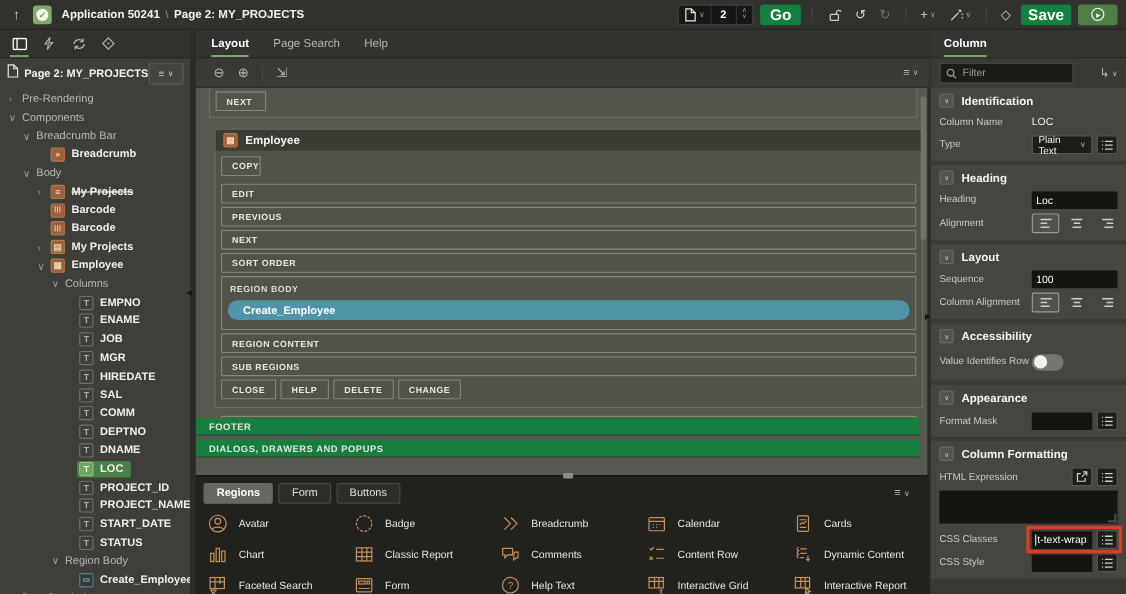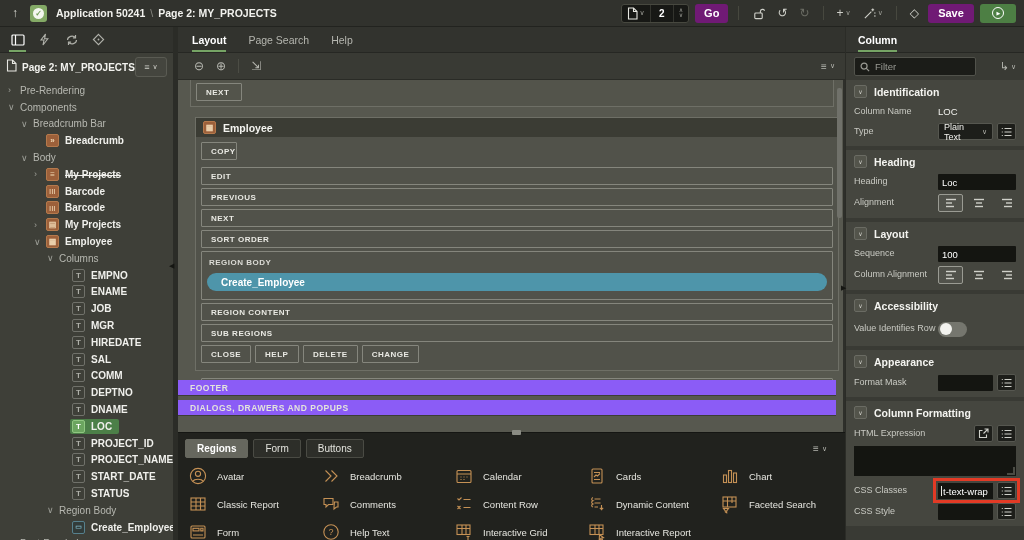--- a/index.html
+++ b/index.html
@@ -12,21 +12,21 @@
   .app-tile{width:17px;height:17px;border-radius:3px;background:#84aa66;display:flex;align-items:center;justify-content:center;margin-right:9px}
   .app-tile .cc{width:11px;height:11px;border-radius:50%;background:#f4f7ef;color:#6f9b53;font-size:8px;line-height:11px;text-align:center;font-weight:bold}
   .crumb{font-size:10.5px;font-weight:bold}
   .crumb .sep{color:#8a8b84;font-weight:normal;padding:0 5px}
   .hright{margin-left:auto;display:flex;align-items:center;gap:6px;padding-right:8px}
   .pgroup{display:flex;align-items:stretch;background:#171815;border:1px solid #47483f;border-radius:3px;height:19px}
   .pgroup>div{display:flex;align-items:center;padding:0 5px}
   .pgroup .pgnum{border-left:1px solid #33342e;border-right:1px solid #33342e;font-weight:bold;font-size:10px}
   .pgroup input{width:12px;background:transparent;border:0;color:#fff;font-weight:bold;font-size:10px;text-align:center;font-family:inherit}
   .spin{display:flex;flex-direction:column;justify-content:center;line-height:5px;font-size:6px;color:#9d9e97}
-  .hbtn{height:19px;background:#701a75;border-radius:3px;color:#fff;font-size:11px;font-weight:bold;display:flex;align-items:center;padding:0 9px}
+  .hbtn{height:19px;background:#15803d;border-radius:3px;color:#fff;font-size:14px;font-weight:bold;display:flex;align-items:center;padding:0 9px}
   .hicon{color:#cfd0c9;font-size:12px;display:flex;align-items:center;gap:2px;padding:0 3px}
   .hicon .cv{font-size:7px;color:#9d9e97}
   .hdim{color:#6b6c64}
   .hdivider{width:1px;height:14px;background:#47483f;margin:0 4px}
   .savebtn{width:46px;justify-content:center}
   .runbtn{width:36px;height:19px;background:#4d7f44;border-radius:3px;display:flex;align-items:center;justify-content:center}
   .runbtn .ring{width:12px;height:12px;border:1.4px solid #fff;border-radius:50%;display:flex;align-items:center;justify-content:center;color:#fff;font-size:5px;padding-left:1px}
   
   #sidebar{position:absolute;left:0;top:27px;width:173px;height:513px;background:#3e3f38;overflow:hidden}
   .side-tabs{height:26px;background:#31322d;border-bottom:1px solid #262723;display:flex;align-items:stretch;padding-left:4px}
@@ -78,21 +78,21 @@
   .ehead .ti{margin-right:0}
   .ehead .etitle{font-size:10.5px;font-weight:bold;color:#f4f4f0}
   .einner{padding:5px 5px 0 5px}
   .smallbox{width:36px;margin-bottom:7px}
   .cbar{margin-bottom:3px}
   .rbody{border:1px solid #85867d;border-radius:1px;padding:4px 5px 8px 5px;margin-bottom:3px}
   .rlabel{font-size:8px;font-weight:bold;letter-spacing:.5px;color:#dcdcd6;margin:2px 0 6px 2px}
   .pill{height:18px;background:#4e95aa;border-radius:10px;display:flex;align-items:center;
     padding-left:14px;color:#fff;font-size:10px;font-weight:bold}
   .btnrow{display:flex;gap:4px;margin-bottom:15px}
-  .footbar{position:absolute;left:0;width:658px;height:16px;background:#8b5cf6;border-bottom:1px solid #3c3d37;
+  .footbar{position:absolute;left:0;width:658px;height:16px;background:#15803d;border-bottom:1px solid #3c3d37;
     display:flex;align-items:center;padding-left:12px;font-size:8.5px;font-weight:bold;letter-spacing:.5px;color:#e3e3dd}
   .cscroll{position:absolute;right:1px;top:8px;width:5px;height:130px;background:#70716a;border-radius:2px}
   .splitter-arrow{position:absolute;font-size:7px;color:#151612;z-index:6}
   
   #dock{position:absolute;left:5px;top:405px;right:0;height:108px;background:#21221e;border-top:1px solid #151613}
   .dock-handle{position:absolute;left:50%;top:-3px;width:9px;height:5px;background:#8a8b83;border-radius:1px}
   .dock-tabs{display:flex;gap:5px;padding:6px 0 0 7px;align-items:center}
   .dtab{height:19px;display:flex;align-items:center;padding:0 11px;font-size:10px;color:#e2e2dc;
     background:#2d2e29;border:1px solid #4a4b44;border-radius:2px}
   .dtab.active{background:#66675e;border-color:#66675e;color:#fff;font-weight:bold}
@@ -507,20 +507,28 @@
               <circle cx="10" cy="10" r="7.6"></circle>
               <circle cx="10" cy="7.8" r="2.6"></circle>
               <path d="M5 15.2c1.3-2.7 8.7-2.7 10 0"></path>
             </svg>
           </span>
           <span class="glabel">Avatar</span>
         </div>
         <div class="gcell">
           <span class="gicon">
             <svg width="20" height="20" viewBox="0 0 20 20" fill="none" stroke="#c59155" stroke-width="1.1">
+              <circle cx="10" cy="10" r="7" stroke-dasharray="2.6 1.4"></circle>
+            </svg>
+          </span>
+          <span class="glabel">Badge</span>
+        </div>
+        <div class="gcell">
+          <span class="gicon">
+            <svg width="20" height="20" viewBox="0 0 20 20" fill="none" stroke="#c59155" stroke-width="1.1">
               <path d="M4.5 4.5 10 10l-5.5 5.5M10.5 4.5 16 10l-5.5 5.5"></path>
             </svg>
           </span>
           <span class="glabel">Breadcrumb</span>
         </div>
         <div class="gcell">
           <span class="gicon">
             <svg width="20" height="20" viewBox="0 0 20 20" fill="none" stroke="#c59155" stroke-width="1.1">
               <rect x="3" y="4.5" width="14" height="12" rx="1"></rect>
               <path d="M3 8h14M6.5 11h1M9.5 11h1M12.5 11h1M6.5 13.5h1M9.5 13.5h1"></path>

